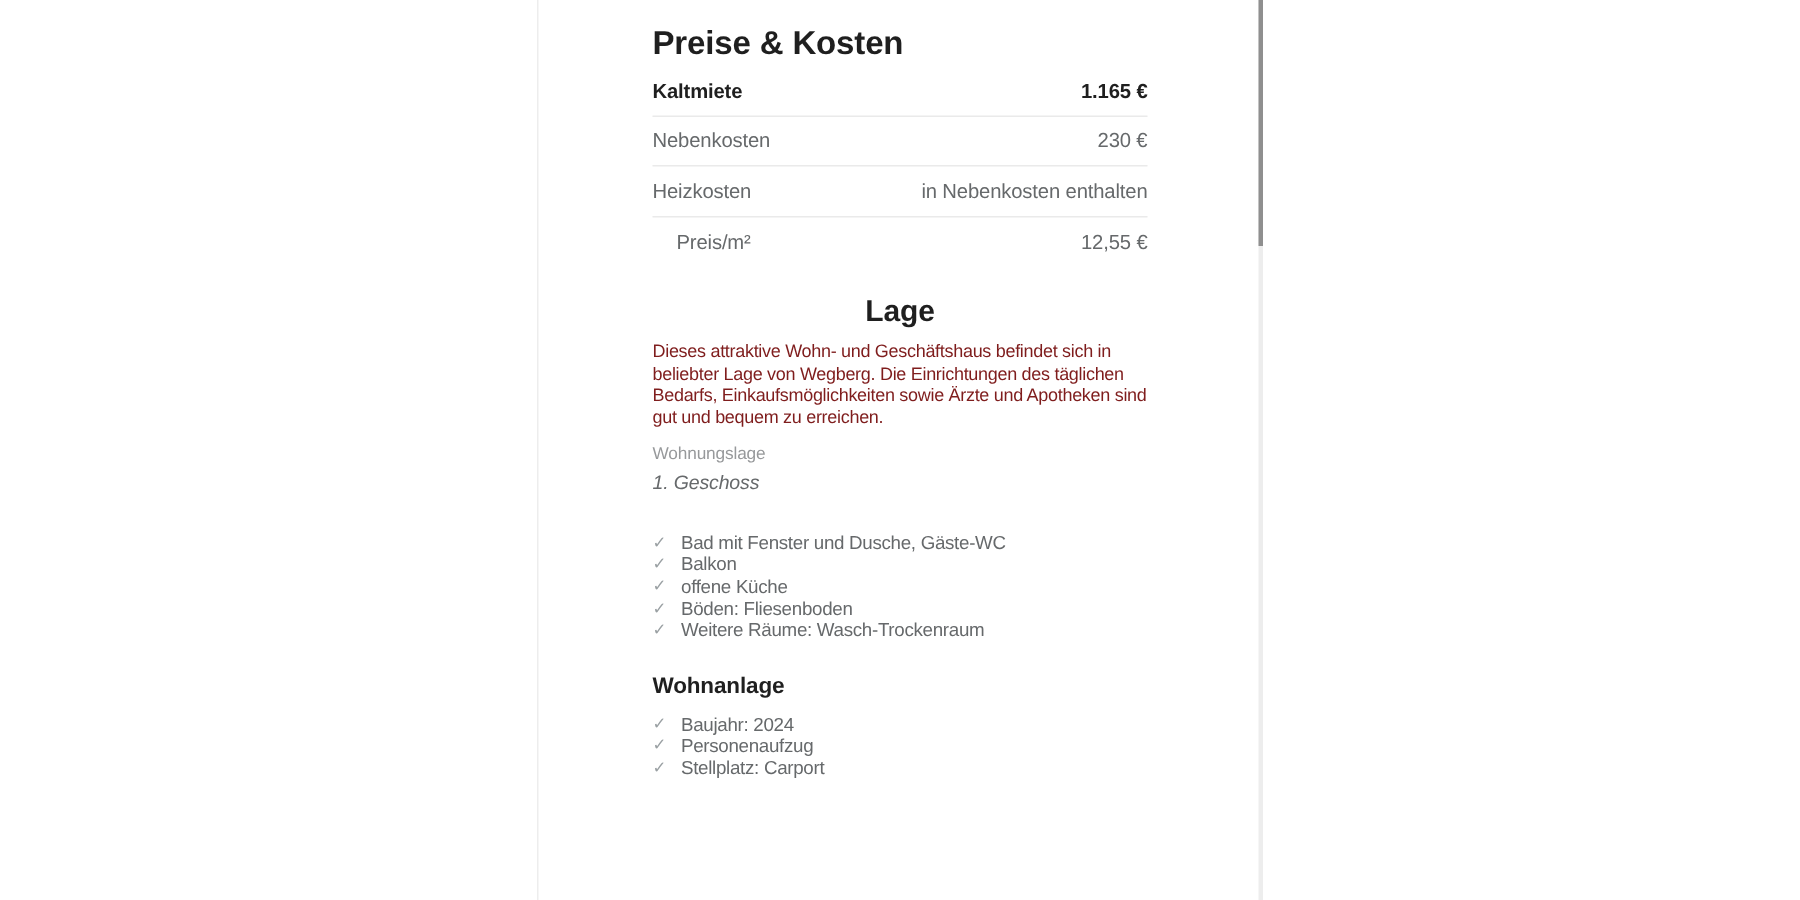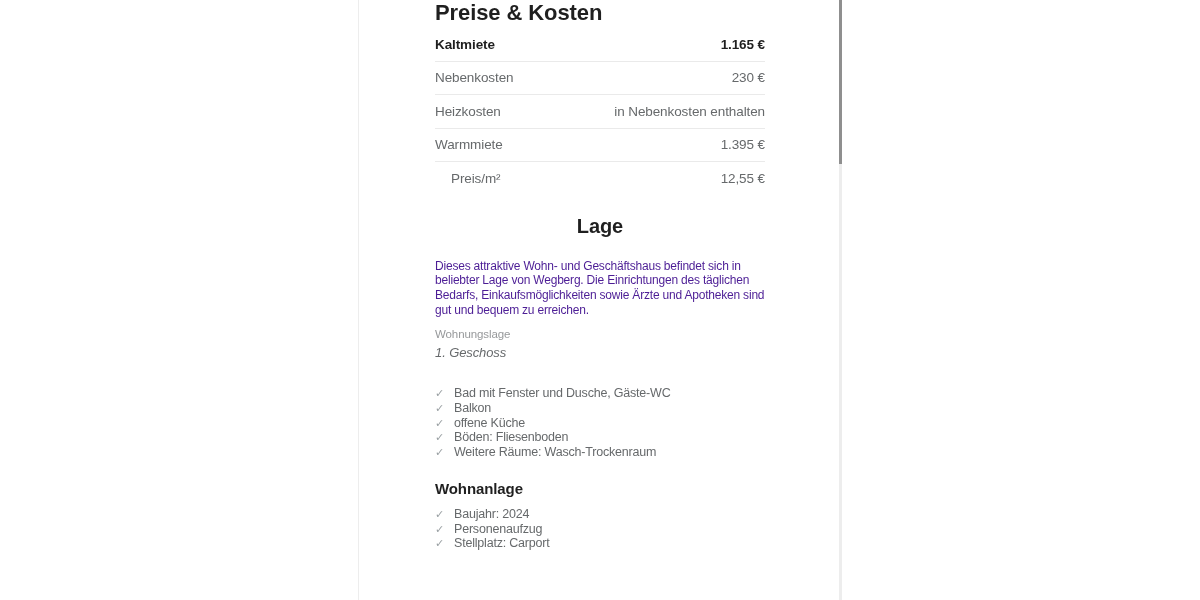--- a/index.html
+++ b/index.html
@@ -15,38 +15,38 @@
   }
   .scrollbar-track {
     position:absolute; top:0; right:0; width:3px; height:600px; background:#ededed;
   }
   .scrollbar-thumb {
     position:absolute; top:0; right:0; width:3px; height:164px; background:#8f8f8f;
   }
 
   .content { position:absolute; left:77px; top:0; width:330px; }
 
-  .h1 { font-size:22px; line-height:26px; font-weight:bold; color:#1f1f1f; }
+  .h1 { padding-top:16px; font-size:22px; line-height:26px; font-weight:bold; color:#1f1f1f; }
 
   .price-table { margin-top:2px; }
   .price-row {
     display:flex; justify-content:space-between; align-items:center;
     height:33.5px; border-bottom:1px solid #eaeaea;
     font-size:13.5px; color:#66696b;gap:12px;
   }
   .price-row:last-child { border-bottom:none;margin-left:16px; }
   .price-row.emph { font-weight:bold; color:#1f1f1f; }
   .price-row .val { text-align:right; }
 
   .h2 { font-size:20px; line-height:24px; font-weight:bold; color:#1f1f1f;text-align:center; }
   .h2.lage { margin-top:18px; }
   .h2.wohnung { margin-top:17px; }
 
   .desc {
-    margin-top:21px; font-size:12px; line-height:14.7px; color:#4c1d95;
+    margin-top:7px; font-size:12px; line-height:14.7px; color:#7f1d1d;
     letter-spacing:-0.2px;
   }
 
   .meta { margin-top:11px; display:flex; }
   .meta-col { width:117px; }
   .meta-label { font-size:11.5px; line-height:13px; color:#97999b; }
   .meta-value { margin-top:4px; font-size:13px; line-height:15px; color:#66696b;font-style:italic; }
 
   .checklist { list-style:none; }
   .checklist.first { margin-top:26px; }
@@ -76,24 +76,20 @@
         <span>Kaltmiete</span>
         <span class="val">1.165 €</span>
       </div>
       <div class="price-row">
         <span>Nebenkosten</span>
         <span class="val">230 €</span>
       </div>
       <div class="price-row">
         <span>Heizkosten</span>
         <span class="val">in Nebenkosten enthalten</span>
-      </div>
-      <div class="price-row">
-        <span>Warmmiete</span>
-        <span class="val">1.395 €</span>
       </div>
       <div class="price-row">
         <span>Preis/m²</span>
         <span class="val">12,55 €</span>
       </div>
     </div>
 
     <div class="h2 lage">Lage</div>
     <p class="desc">Dieses attraktive Wohn- und Geschäftshaus befindet sich in beliebter Lage von Wegberg. Die Einrichtungen des täglichen Bedarfs, Einkaufsmöglichkeiten sowie Ärzte und Apotheken sind gut und bequem zu erreichen.</p>
 

